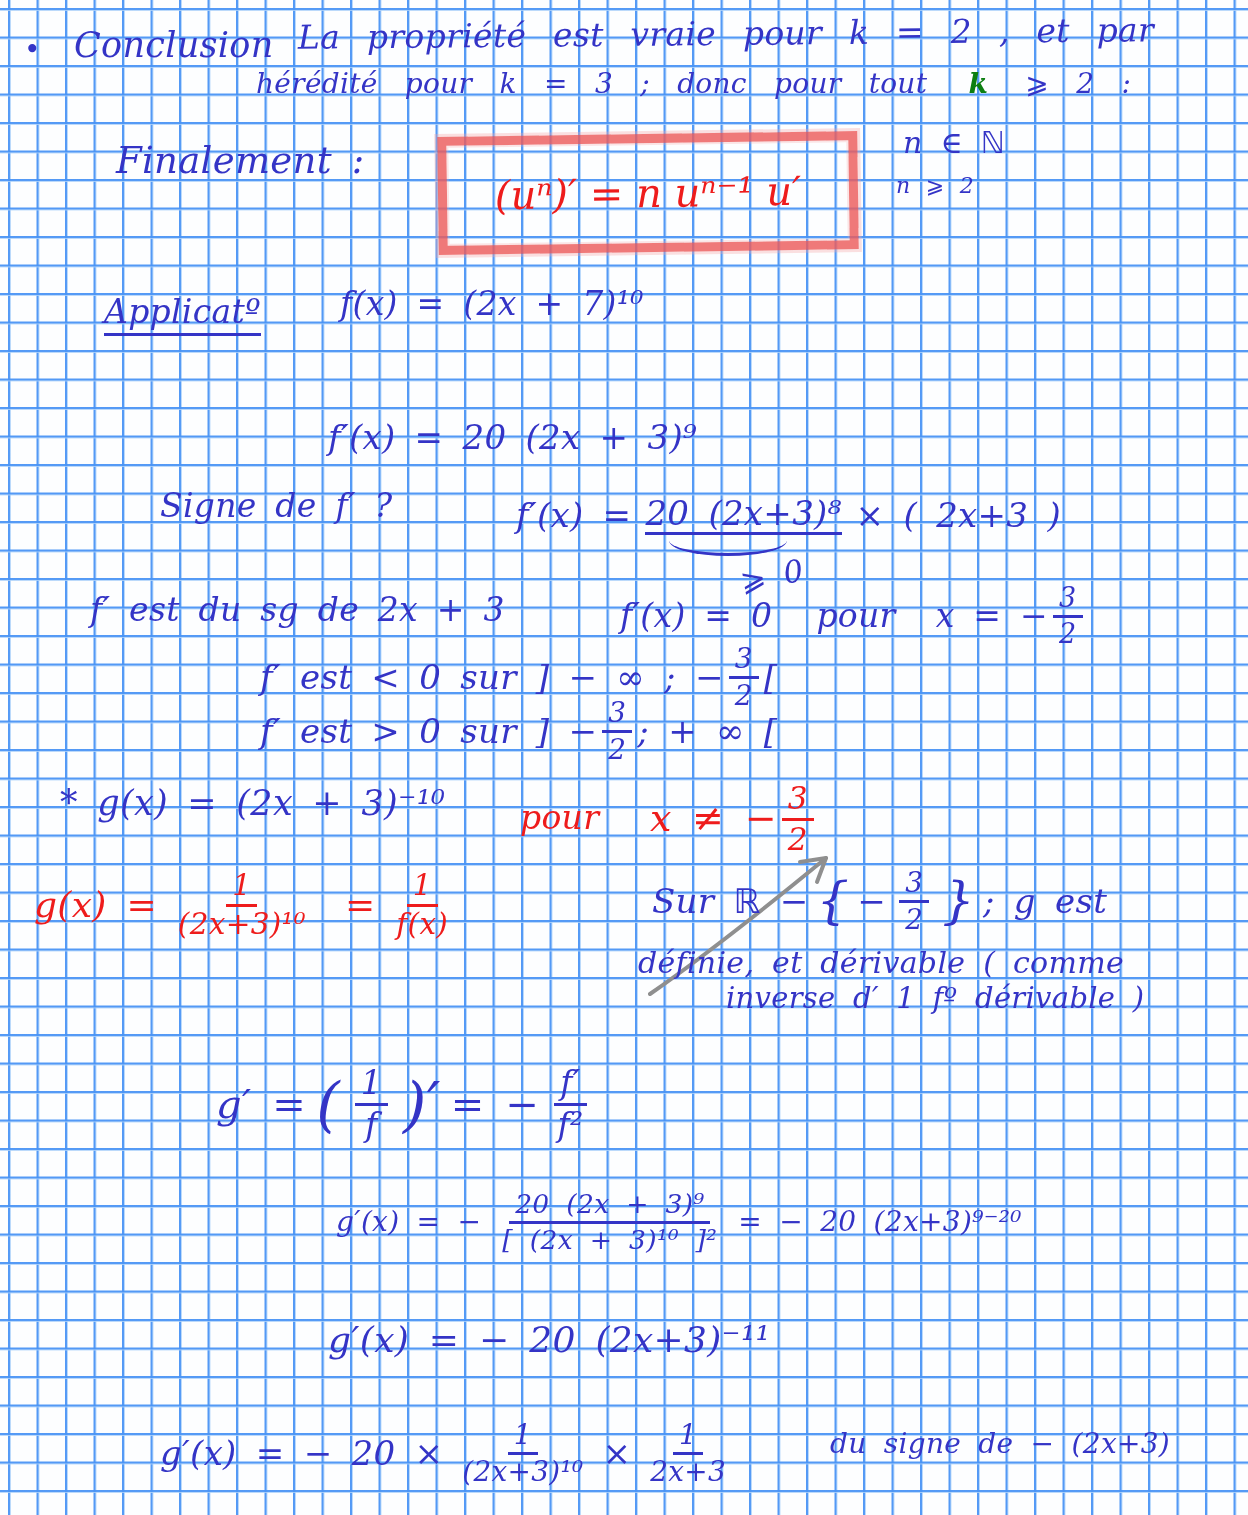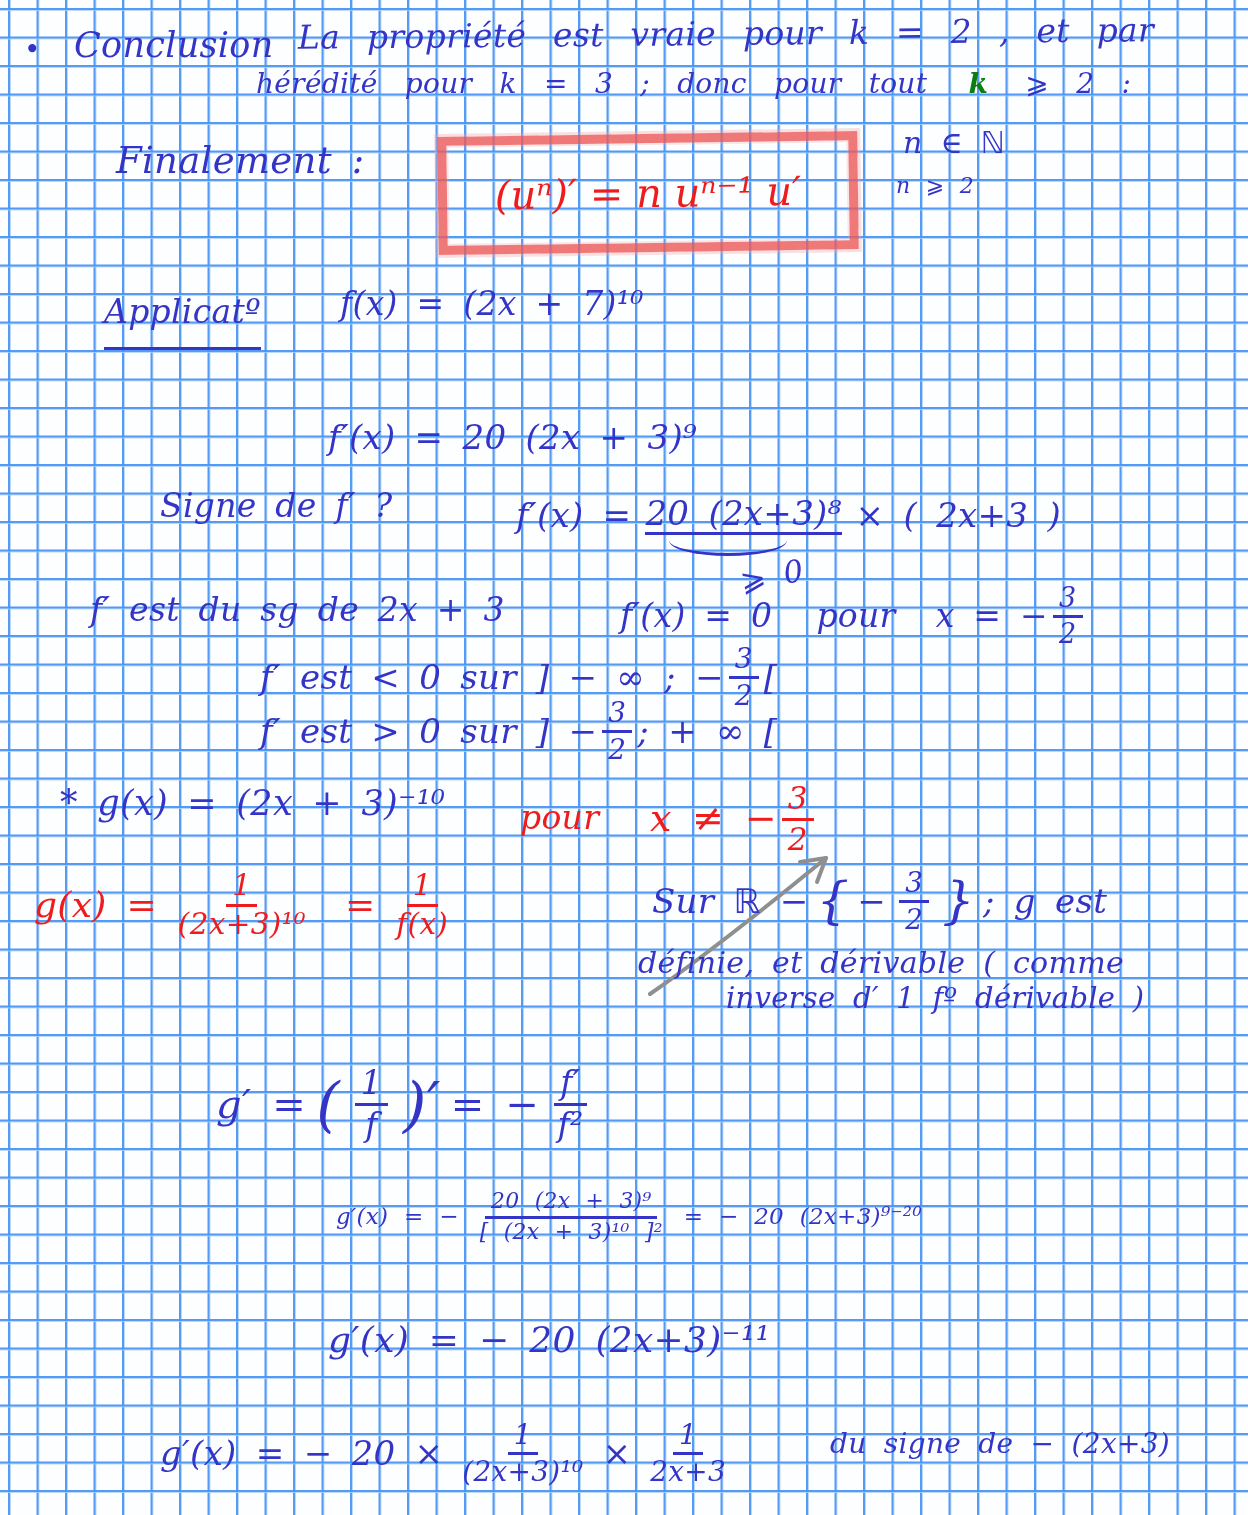--- a/index.html
+++ b/index.html
@@ -15,21 +15,21 @@
     background-position:8px 8px;
     overflow:hidden;
     font-family:"DejaVu Serif","DejaVu Sans",serif;
     font-style:italic;
     color:#3434c6;
   }
   .hw{position:absolute;white-space:nowrap;word-spacing:8px;letter-spacing:.3px;line-height:1.12;}
   .flexline{display:flex;align-items:center;text-align:right;}
   .red{color:#ee1c1c;}
   .green{color:#0d7f12;}
-  .underline{border-bottom:3.5px solid currentColor;padding-bottom:16px;}
+  .underline{border-bottom:3.5px solid currentColor;padding-bottom:2px;}
   .frac{display:inline-flex;flex-direction:column;align-items:center;line-height:1.05;vertical-align:-0.75em;margin:0 5px;font-size:0.82em;}
   .frac .num{border-bottom:3px solid currentColor;padding:0 6px 3px;}
   .frac .den{padding-top:2px;}
   .frac.big{font-size:0.95em;}
   .bigsym{font-size:1.5em;line-height:.8;font-style:italic;}
   .ubwrap{position:relative;display:inline-block;}
   .ubtext{display:inline-block;border-bottom:3.5px solid currentColor;padding-bottom:0;}
   .brace{position:absolute;left:12%;width:60%;top:calc(100% + 4px);height:14px;
          border-bottom:3.5px solid currentColor;
          border-radius:0 0 55% 55% / 0 0 100% 100%;}
@@ -162,21 +162,21 @@
       <span class="den">f</span>
     </span>
     <span class="bigsym">)′</span>
     <span>= −</span>
     <span class="frac">
       <span class="num">f′</span>
       <span class="den">f²</span>
     </span>
   </div>
 
-  <div class="hw flexline" style="left:336px;top:1190px;font-size:23px;gap:16px">
+  <div class="hw flexline" style="left:336px;top:1190px;font-size:28px;gap:16px">
     <span>g′(x) = −</span>
     <span class="frac big">
       <span class="num">20 (2x + 3)⁹</span>
       <span class="den">[ (2x + 3)¹⁰ ]²</span>
     </span>
     <span>= − 20 (2x+3)⁹⁻²⁰</span>
   </div>
 
   <div class="hw" style="left:328px;top:1320px;font-size:36px">g′(x) = − 20 (2x+3)⁻¹¹</div>
 

